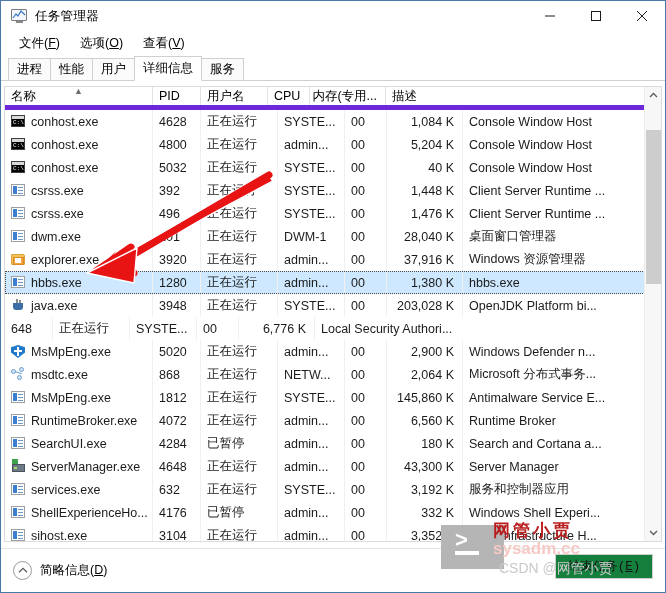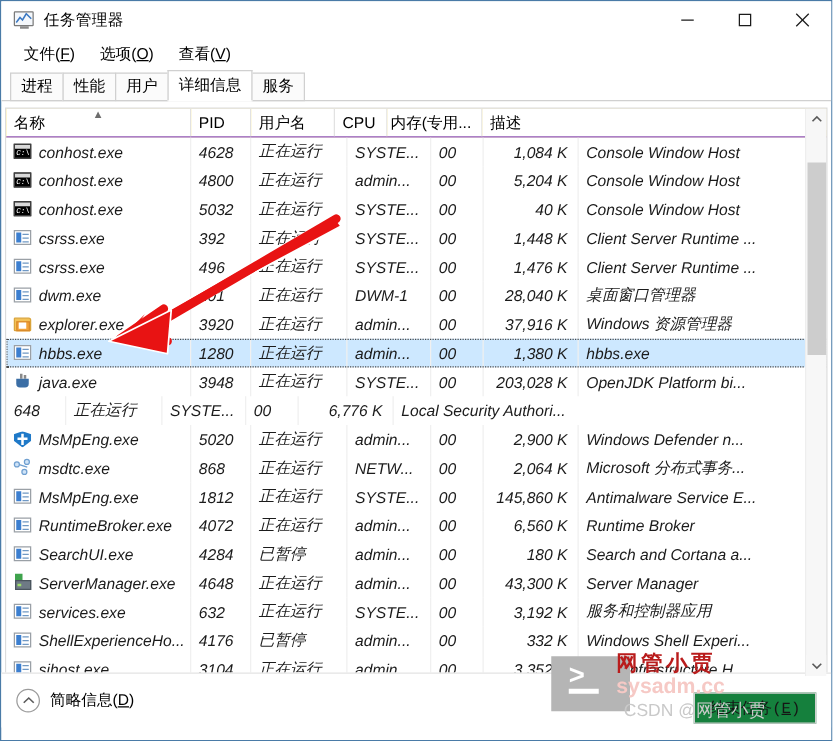--- a/index.html
+++ b/index.html
@@ -116,22 +116,22 @@
     height: 456px;
     border: 1px solid #dcdcdc;
     background: #ffffff;
     display: flex;
     flex-direction: column;
     overflow: hidden;
   }
   #header {
     display: flex;
     height: 23px;
-    background: #fde047;
-    border-bottom: 1px solid #6d28d9;
+    background: #0f766e;
+    border-bottom: 5px solid #6d28d9;
     flex: 0 0 auto;
     position: relative;
   }
   .hcell {
     position: relative;
     font-size: 12.5px;
     color: #000;
     display: flex;
     align-items: center;
     padding: 0 6px;
@@ -148,21 +148,20 @@
     transform: translateX(-50%);
     top: -1px;
     font-size: 9px;
     color: #6d6d6d;
     line-height: 10px;
   }
   #rows {
     flex: 1 1 auto;
     position: relative;
     overflow: hidden;
-    font-style: italic;
   }
   .row {
     display: flex;
     height: 23px;
     align-items: center;
     background: #ffffff;
   }
   .row.selected {
     background: #cde8ff;
     outline: 1px dotted #4d4d4d;
@@ -346,21 +345,21 @@
     position: absolute;
     left: 0; top: 0;
     width: 666px; height: 593px;
     pointer-events: none;
     z-index: 20;
   }
 
   
   #bottombar {
     position: absolute;
-    left: 0; right: 0; bottom: 10px;
+    left: 0; right: 0; bottom: 0;
     height: 44px;
     background: #ffffff;
     border-top: 1px solid #e3e3e3;
     display: flex;
     align-items: center;
     padding: 0 12px;
   }
   #brief {
     display: flex; align-items: center; gap: 8px;
     font-size: 12.5px; color: #000;

